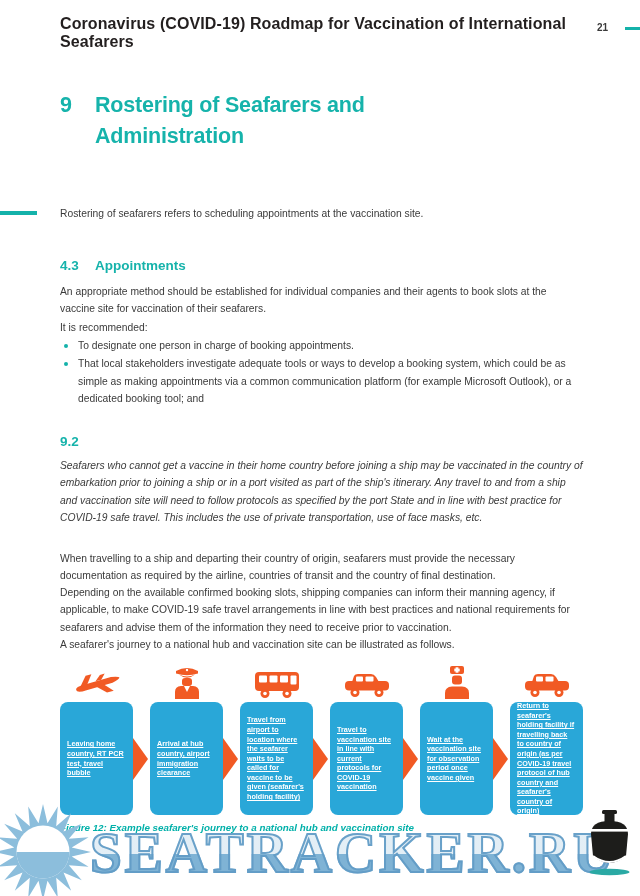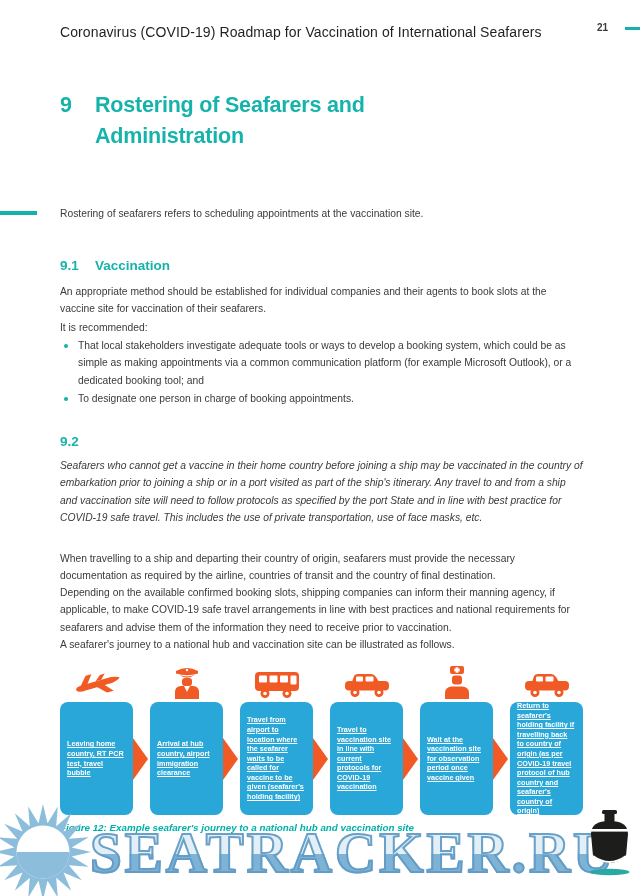--- a/index.html
+++ b/index.html
@@ -1,21 +1,21 @@
 <!DOCTYPE html>
 <html><head>
 <meta charset="utf-8">
 <style>
   html,body{margin:0;padding:0;background:#ffffff;}
   .page{
     position:relative;width:640px;height:896px;background:#fff;overflow:hidden;
     font-family:"Liberation Sans",sans-serif;color:#3a3a3a;
   }
   
-  .hdr-title{position:absolute;left:60px;top:24px;font-size:14px;font-weight:normal;color:#231f1f;letter-spacing:.1px;}
+  .hdr-title{position:absolute;left:60px;top:15px;font-size:16px;font-weight:bold;color:#231f1f;letter-spacing:.1px;}
   .hdr-page{position:absolute;right:32px;top:22px;font-size:10px;font-weight:bold;color:#3a3a3a;}
   .hdr-dash{position:absolute;right:0;top:27px;width:15px;height:3px;background:#14b2aa;}
   
   .h1{position:absolute;left:60px;top:90px;display:flex;color:#16b3ab;font-weight:bold;font-size:21.5px;line-height:31px;letter-spacing:-.2px;}
   .h1 .num{width:35px;flex:0 0 35px;}
   .h1 .txt{width:310px;}
   .lead-bar{position:absolute;left:0;top:211px;width:37px;height:4px;background:#14b2aa;}
   .intro{position:absolute;left:60px;top:205px;width:522px;font-size:10.3px;line-height:17px;}
   
   .h2{position:absolute;left:60px;display:flex;color:#16b3ab;font-weight:bold;font-size:13.5px;line-height:16px;}
@@ -69,28 +69,28 @@
 
   <div class="h1">
     <span class="num">9</span>
     <span class="txt">Rostering of Seafarers and Administration</span>
   </div>
 
   <div class="lead-bar"></div>
   <div class="intro">Rostering of seafarers refers to scheduling appointments at the vaccination site.</div>
 
   <div class="h2 h2-91">
-    <span class="num">9.1</span>
-    <span>Vaccination</span>
+    <span class="num">4.3</span>
+    <span>Appointments</span>
   </div>
   <div class="para p911">An appropriate method should be established for individual companies and their agents to book slots at the vaccine site for vaccination of their seafarers.</div>
   <div class="para p912">It is recommended:</div>
   <ul class="bullets">
+    <li>To designate one person in charge of booking appointments.</li>
     <li>That local stakeholders investigate adequate tools or ways to develop a booking system, which could be as simple as making appointments via a common communication platform (for example Microsoft Outlook), or a dedicated booking tool; and</li>
-    <li>To designate one person in charge of booking appointments.</li>
   </ul>
 
   <div class="h2 h2-92">
     <span class="num">9.2</span>
   </div>
   <div class="para p921">Seafarers who cannot get a vaccine in their home country before joining a ship may be vaccinated in the country of embarkation prior to joining a ship or in a port visited as part of the ship's itinerary. Any travel to and from a ship and vaccination site will need to follow protocols as specified by the port State and in line with best practice for COVID-19 safe travel. This includes the use of private transportation, use of face masks, etc.</div>
   <div class="para p922">When travelling to a ship and departing their country of origin, seafarers must provide the necessary documentation as required by the airline, countries of transit and the country of final destination.</div>
   <div class="para p923">Depending on the available confirmed booking slots, shipping companies can inform their manning agency, if applicable, to make COVID-19 safe travel arrangements in line with best practices and national requirements for seafarers and advise them of the information they need to receive prior to vaccination.</div>
   <div class="para p924">A seafarer's journey to a national hub and vaccination site can be illustrated as follows.</div>
 

